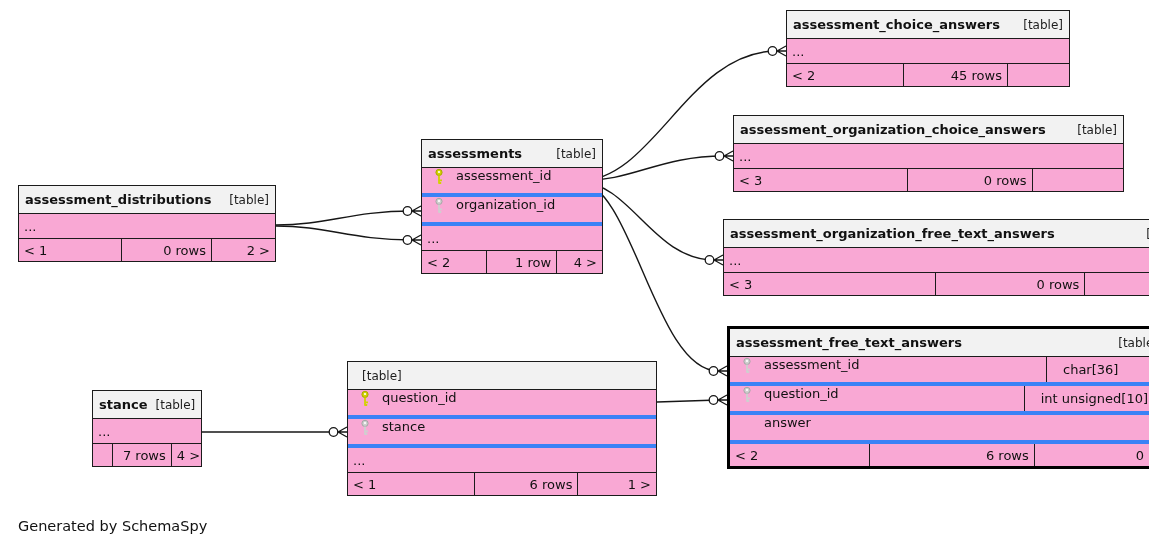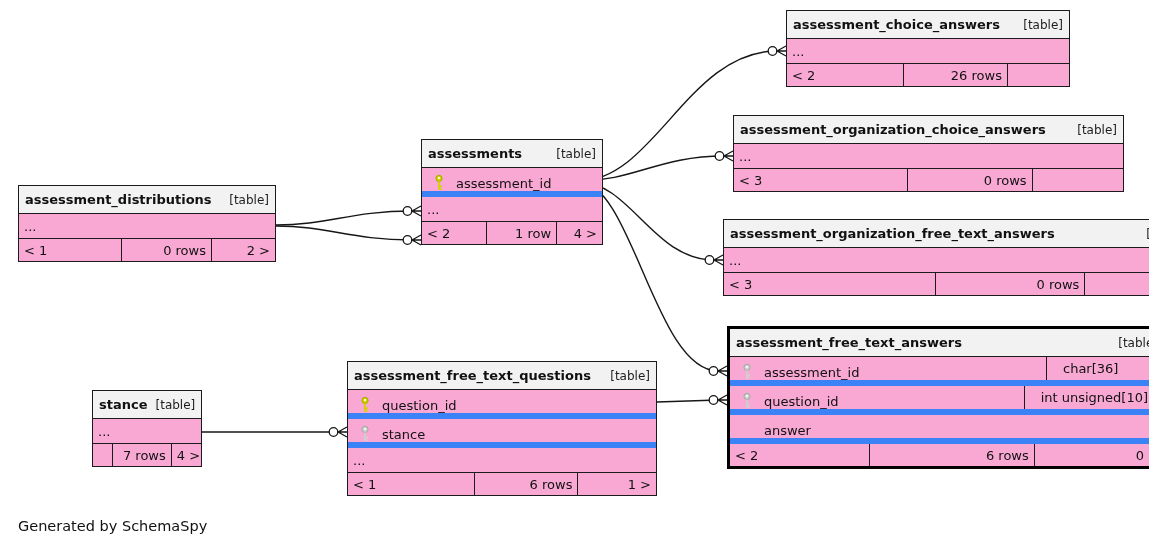--- a/index.html
+++ b/index.html
@@ -9,21 +9,21 @@
   svg.connectors{position:absolute;left:0;top:0;width:1149px;height:549px;}
 
   .tbl{position:absolute;background:#f9a8d4;border:1px solid #1b1b1b;box-sizing:border-box;font-size:13px;}
   .tbl.hl{border:3px solid #000;}
 
   .hdr{height:28px;display:flex;align-items:center;justify-content:space-between;
        background:#f2f2f2;padding:0 6px;border-bottom:1px solid #1b1b1b;box-sizing:border-box;}
   .tname{font-weight:bold;font-size:13px;white-space:nowrap;}
   .badge{font-size:12px;color:#1d1d1d;margin-left:8px;white-space:nowrap;}
 
-  .colrow{height:29px;display:flex;align-items:flex-end;border-bottom:6px solid #3b82f6;box-sizing:border-box;}
+  .colrow{height:29px;display:flex;align-items:flex-start;border-bottom:4px solid #3b82f6;box-sizing:border-box;}
   .keycell{flex:0 0 34px;display:flex;justify-content:center;align-items:center;}
   .cname{flex:1;white-space:nowrap;}
   .ctype{flex:0 0 118px;align-self:stretch;display:flex;align-items:center;
          border-left:1px solid #1b1b1b;padding:0 16px;box-sizing:border-box;white-space:nowrap;}
 
   .dots{height:25px;display:flex;align-items:center;padding:0 5px;
         border-bottom:1px solid #1b1b1b;box-sizing:border-box;}
 
   .ftr{height:22px;display:flex;}
   .fcell{display:flex;align-items:center;padding:0 5px;box-sizing:border-box;white-space:nowrap;}
@@ -84,21 +84,21 @@
     </svg>
 
   <div class="tbl" style="left:786px;top:10px;width:284px;">
     <div class="hdr">
       <span class="tname">assessment_choice_answers</span>
       <span class="badge">[table]</span>
     </div>
     <div class="dots">...</div>
     <div class="ftr">
       <div class="fcell" style="flex:0 0 41%;">&lt; 2</div>
-      <div class="fcell r" style="flex:0 0 37%;">26 rows</div>
+      <div class="fcell r" style="flex:0 0 37%;">45 rows</div>
       <div class="fcell r" style="flex:1;"></div>
     </div>
   </div>
 
   <div class="tbl" style="left:733px;top:115px;width:391px;">
     <div class="hdr">
       <span class="tname">assessment_organization_choice_answers</span>
       <span class="badge">[table]</span>
     </div>
     <div class="dots">...</div>
@@ -168,20 +168,30 @@
     <div class="colrow">
       <span class="keycell">
         <svg class="key-pk" width="12" height="17" viewBox="0 0 12 17">
             <circle cx="6" cy="4.4" r="3.1" fill="currentColor" stroke="#a8a800" stroke-width="1"></circle>
             <circle cx="6" cy="4" r="1.1" fill="#fff"></circle>
             <path d="M6 7.5 V15.8 M6 12.4 H9 M6 15 H8.2" stroke="currentColor" stroke-width="1.8" fill="none"></path>
           </svg>
       </span>
       <span class="cname">assessment_id</span>
     </div>
+    <div class="colrow">
+      <span class="keycell">
+        <svg class="key-fk" width="12" height="17" viewBox="0 0 12 17">
+            <circle cx="6" cy="4.4" r="3.1" fill="currentColor" stroke="#a6a6a6" stroke-width="1"></circle>
+            <circle cx="6" cy="4" r="1.1" fill="#fff"></circle>
+            <path d="M6 7.5 V15.8 M6 12.4 H9 M6 15 H8.2" stroke="currentColor" stroke-width="1.8" fill="none"></path>
+          </svg>
+      </span>
+      <span class="cname">organization_id</span>
+    </div>
     <div class="dots">...</div>
     <div class="ftr">
       <div class="fcell" style="flex:0 0 35.5%;">&lt; 2</div>
       <div class="fcell r" style="flex:0 0 39%;">1 row</div>
       <div class="fcell r" style="flex:1;">4 &gt;</div>
     </div>
   </div>
 
   <div class="tbl" style="left:18px;top:185px;width:258px;">
     <div class="hdr">
@@ -191,21 +201,20 @@
     <div class="dots">...</div>
     <div class="ftr">
       <div class="fcell" style="flex:0 0 40%;">&lt; 1</div>
       <div class="fcell r" style="flex:0 0 35%;">0 rows</div>
       <div class="fcell r" style="flex:1;">2 &gt;</div>
     </div>
   </div>
 
   <div class="tbl" style="left:347px;top:361px;width:310px;">
     <div class="hdr">
-      <span class="tname">assessment_free_text_questions</span>
       <span class="badge">[table]</span>
     </div>
     <div class="colrow">
       <span class="keycell">
         <svg class="key-pk" width="12" height="17" viewBox="0 0 12 17">
             <circle cx="6" cy="4.4" r="3.1" fill="currentColor" stroke="#a8a800" stroke-width="1"></circle>
             <circle cx="6" cy="4" r="1.1" fill="#fff"></circle>
             <path d="M6 7.5 V15.8 M6 12.4 H9 M6 15 H8.2" stroke="currentColor" stroke-width="1.8" fill="none"></path>
           </svg>
       </span>

